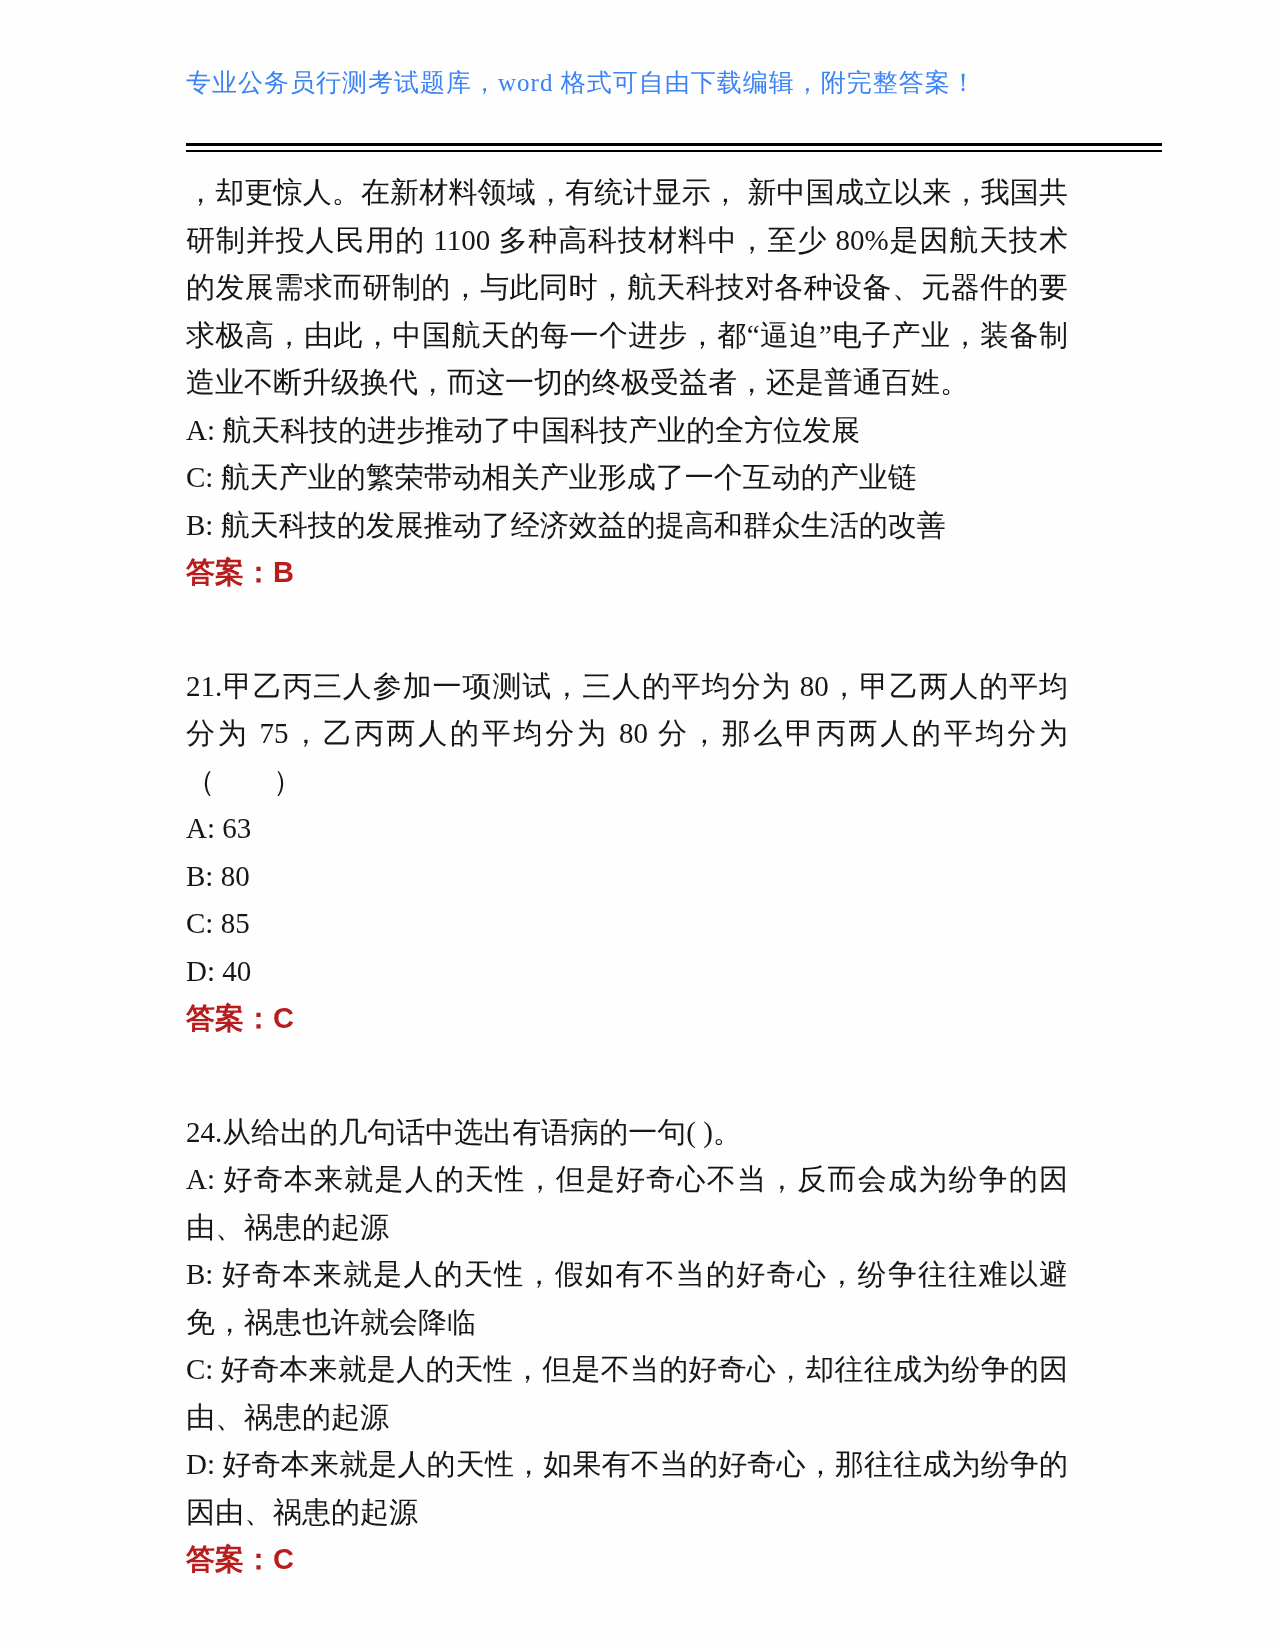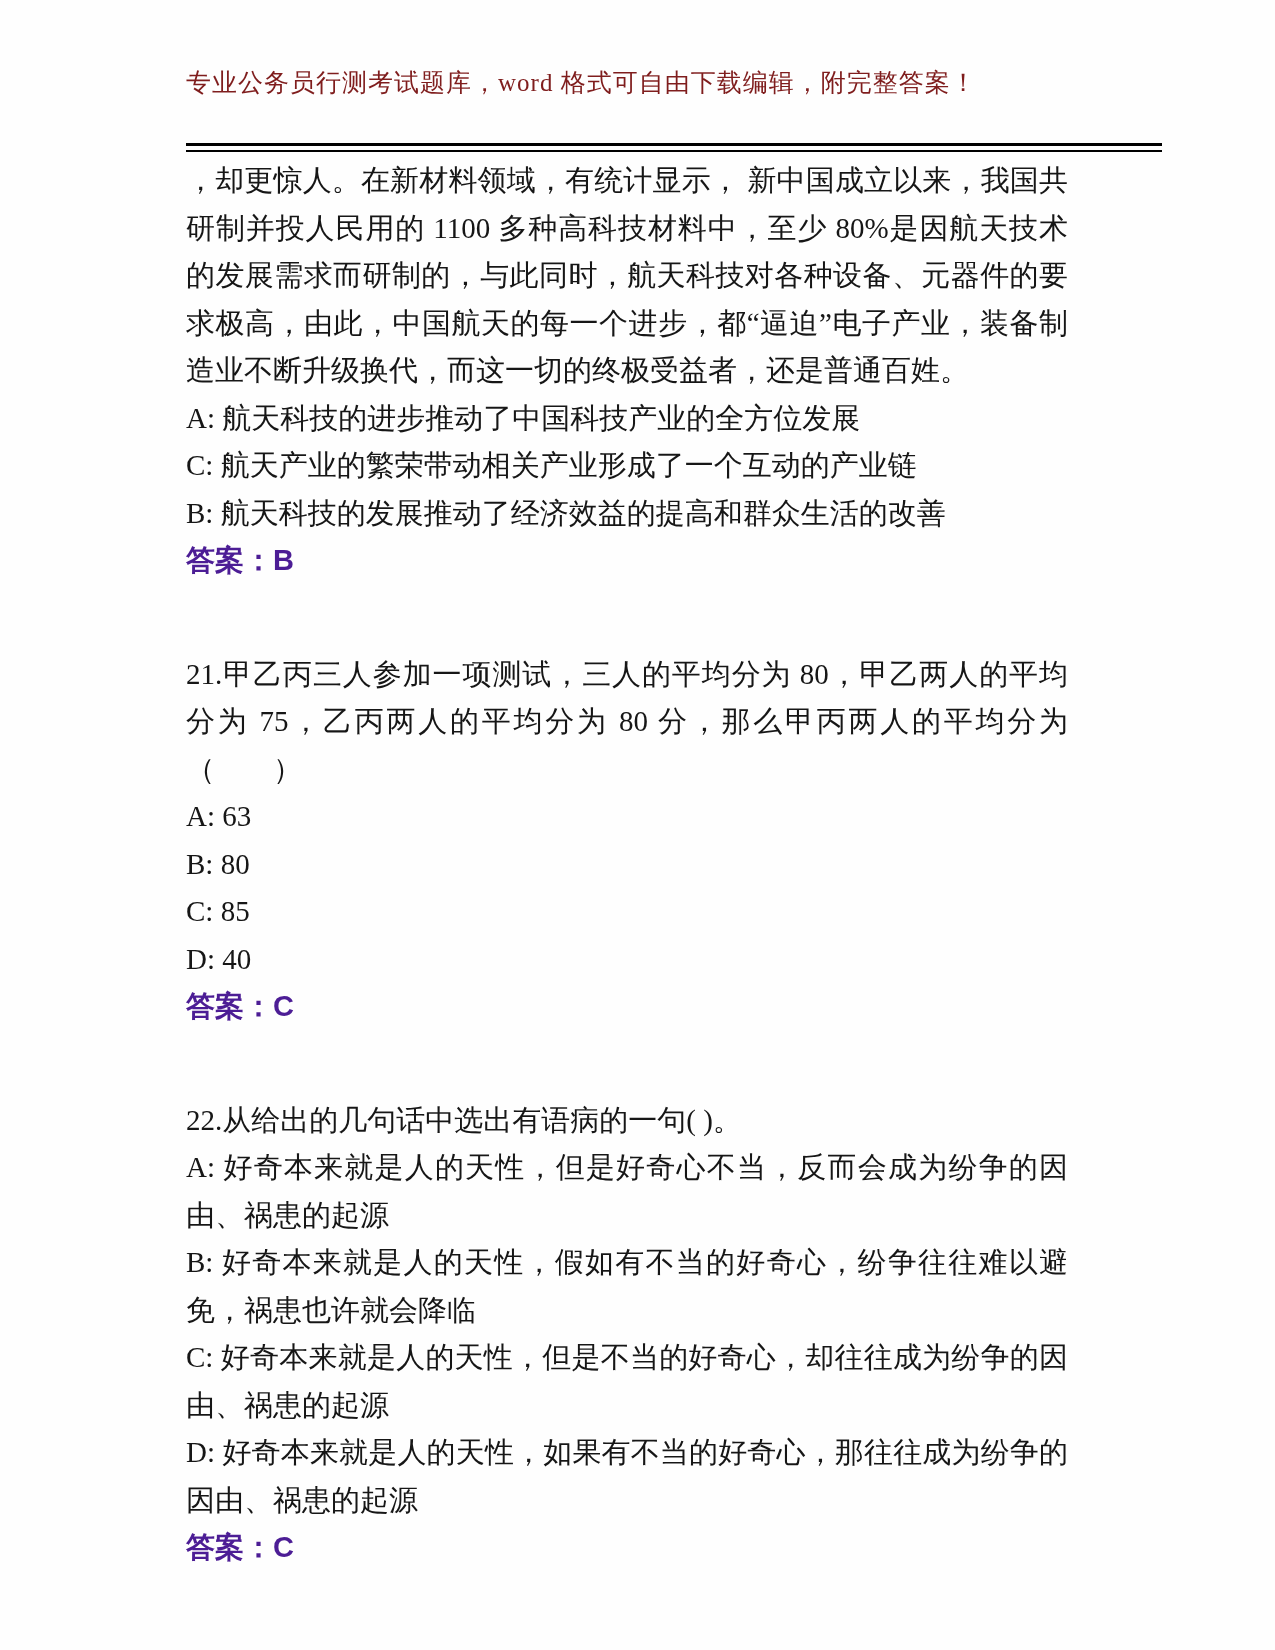--- a/index.html
+++ b/index.html
@@ -17,21 +17,21 @@
     background: #fefefe;
     overflow: hidden;
   }
   .header-title {
     position: absolute;
     left: 186px;
     top: 66px;
     width: 976px;
     font-size: 25px;
     letter-spacing: 1px;
-    color: #7f1d1d;
+    color: #3b82f6;
     white-space: nowrap;
   }
   .header-rule {
     position: absolute;
     left: 186px;
     top: 143px;
     width: 976px;
     height: 9px;
     border-top: 3px solid #000;
     border-bottom: 2px solid #000;
@@ -40,26 +40,26 @@
     position: absolute;
     left: 186px;
     top: 153px;
     width: 882px;
     font-size: 29px;
     line-height: 47.5px;
     color: #161616;
     text-align: justify;
   }
   .question { margin-top: 66px; }
-  .question:first-child { margin-top: 4px; }
+  .question:first-child { margin-top: 16px; }
   .stem, .option { text-align: justify; }
   .answer {
     font-family: "Liberation Sans", "DejaVu Sans", sans-serif;
     font-weight: 700;
-    color: #4c1d95;
+    color: #b91c1c;
   }
 </style>
 </head>
 <body>
 
 <div class="page">
   <div class="header-title">专业公务员行测考试题库，word 格式可自由下载编辑，附完整答案！</div>
   <div class="header-rule"></div>
   <div class="content" id="content">
       <div class="question">
@@ -71,21 +71,21 @@
       </div>
       <div class="question">
         <p class="stem"><span>21.</span><span>甲乙丙三人参加一项测试，三人的平均分为 80，甲乙两人的平均分为 75，乙丙两人的平均分为 80 分，那么甲丙两人的平均分为（　　）</span></p>
         <p class="option">A: 63</p>
         <p class="option">B: 80</p>
         <p class="option">C: 85</p>
         <p class="option">D: 40</p>
         <p class="answer"><span>答案：</span><span>C</span></p>
       </div>
       <div class="question">
-        <p class="stem"><span>22.</span><span>从给出的几句话中选出有语病的一句( )。</span></p>
+        <p class="stem"><span>24.</span><span>从给出的几句话中选出有语病的一句( )。</span></p>
         <p class="option">A: 好奇本来就是人的天性，但是好奇心不当，反而会成为纷争的因由、祸患的起源</p>
         <p class="option">B: 好奇本来就是人的天性，假如有不当的好奇心，纷争往往难以避免，祸患也许就会降临</p>
         <p class="option">C: 好奇本来就是人的天性，但是不当的好奇心，却往往成为纷争的因由、祸患的起源</p>
         <p class="option">D: 好奇本来就是人的天性，如果有不当的好奇心，那往往成为纷争的因由、祸患的起源</p>
         <p class="answer"><span>答案：</span><span>C</span></p>
       </div>
     </div>
 </div>
 
 </body></html>

